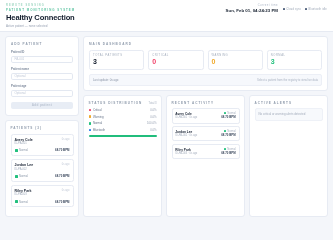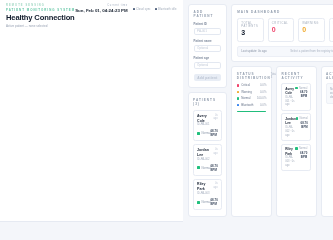--- a/index.html
+++ b/index.html
@@ -4,21 +4,21 @@
 <style>
   * { margin:0; padding:0; box-sizing:border-box; }
   html,body { width:333px; height:222px; }
   body {
     font-family:"Liberation Sans", sans-serif;
     background:#f4f6fa;
     color:#1f2733;
     font-size:4px;
     -webkit-font-smoothing:antialiased;
   }
-  .app { width:333px; height:222px; display:flex; flex-direction:row; }
+  .app { width:333px; height:222px; display:flex; flex-direction:column; }
 
   
   .header {
     background:#ffffff;
     padding:4px 6px 3px 6px;
     display:flex;
     justify-content:space-between;
     align-items:flex-start;
     border-bottom:0.5px solid #e6eaf2;
   }

